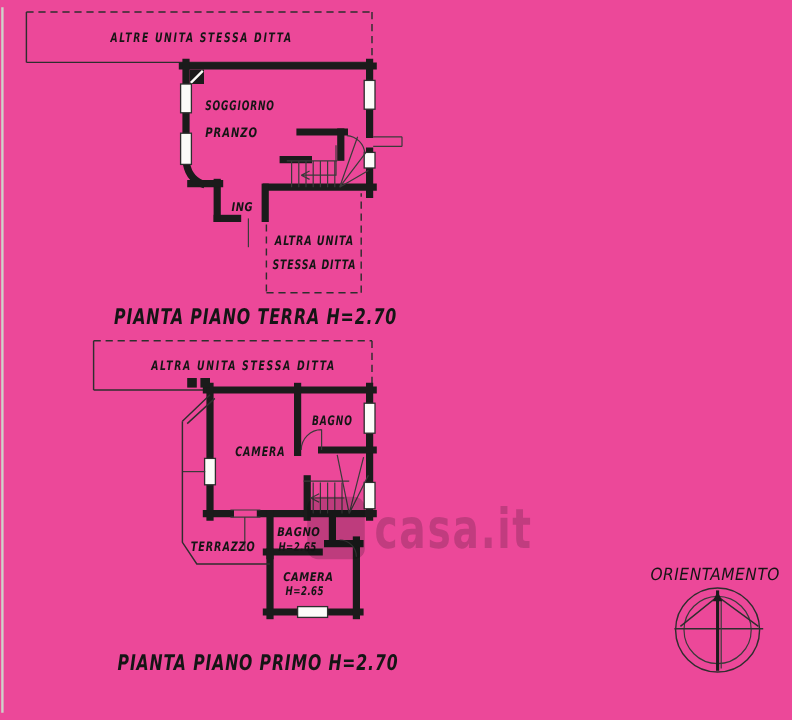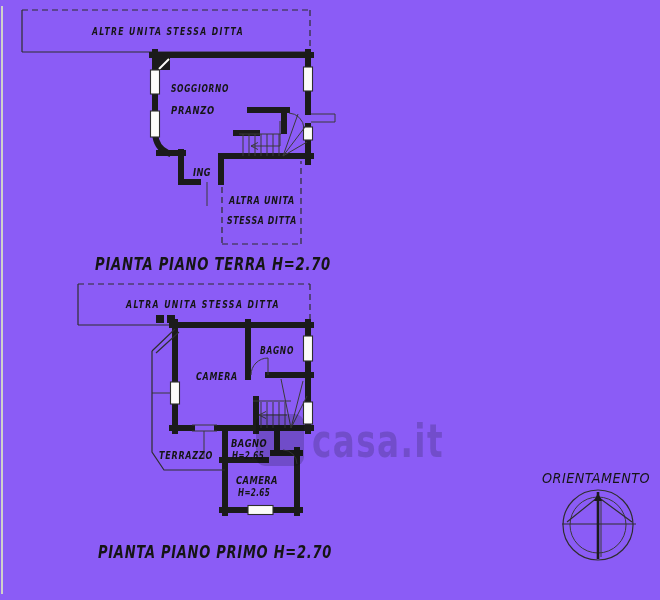--- a/index.html
+++ b/index.html
@@ -1,16 +1,16 @@
 <!DOCTYPE html>
 <html><head>
 <meta charset="utf-8">
 <style>
   html,body{margin:0;padding:0;background:#ffffff;}
-  #canvas{position:relative;width:660px;height:600px;background:#8b5cf6;overflow:hidden;
+  #canvas{position:relative;width:660px;height:600px;background:#ec4899;overflow:hidden;
           font-family:"DejaVu Sans","Liberation Sans",sans-serif;}
   svg{display:block;}
   
   .w  {stroke:#1b1b1b;stroke-width:6;fill:none;stroke-linecap:square;}
   .t  {stroke:#2e2e2e;stroke-width:1.2;fill:none;}
   .tt {stroke:#3a3a3a;stroke-width:1;fill:none;}
   .d  {stroke-dasharray:6 4;}
   .win{fill:#fcfcf9;stroke:#2e2e2e;stroke-width:1.1;}
   .blk{fill:#1b1b1b;stroke:none;}
   

